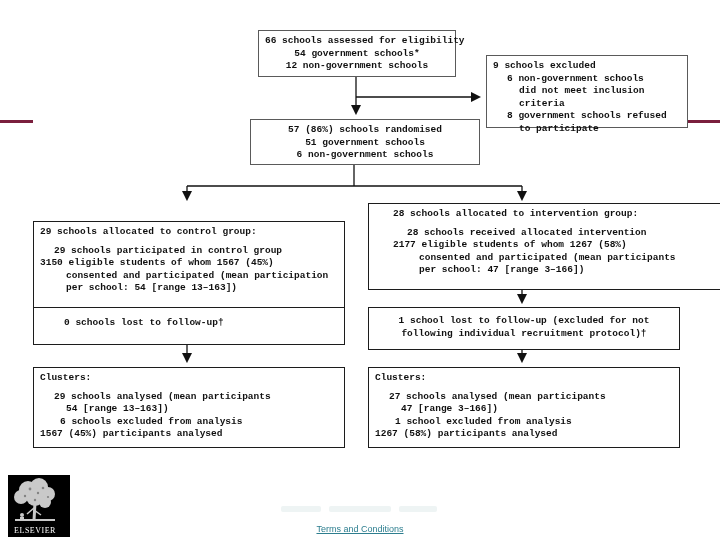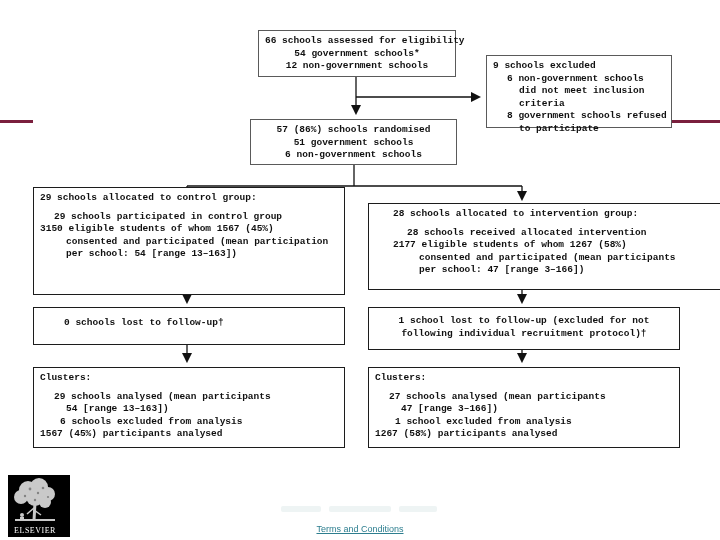--- a/index.html
+++ b/index.html
@@ -57,36 +57,36 @@
       <path d="M522,350 V361" marker-end="url(#arr)"></path>
     </g>
   </svg>
 
   <div class="box thin center" style="left:258px;top:30px;width:198px;height:47px;">
     <div class="ln">66 schools assessed for eligibility</div>
     <div class="ln">54 government schools*</div>
     <div class="ln">12 non-government schools</div>
   </div>
 
-  <div class="box thin" style="left:486px;top:55px;width:186px;height:73px;">
+  <div class="box thin" style="left:486px;top:55px;width:202px;height:73px;">
     <div class="ln">9 schools excluded</div>
     <div class="ln i1">6 non-government schools</div>
     <div class="ln i2">did not meet inclusion</div>
     <div class="ln i2">criteria</div>
     <div class="ln i1">8 government schools refused</div>
     <div class="ln i2">to participate</div>
   </div>
 
-  <div class="box thin center" style="left:250px;top:119px;width:207px;height:46px;">
+  <div class="box thin center" style="left:250px;top:119px;width:230px;height:46px;">
     <div class="ln">57 (86%) schools randomised</div>
     <div class="ln">51 government schools</div>
     <div class="ln">6 non-government schools</div>
   </div>
 
-  <div class="box" style="left:33px;top:187px;width:312px;height:108px;">
+  <div class="box" style="left:33px;top:221px;width:312px;height:108px;">
     <div class="ln">29 schools allocated to control group:</div>
     <div class="ln i1 gap">29 schools participated in control group</div>
     <div class="ln">3150 eligible students of whom 1567 (45%)</div>
     <div class="ln i2">consented and participated (mean participation</div>
     <div class="ln i2">per school: 54 [range 13–163])</div>
   </div>
 
   <div class="box" style="left:368px;top:203px;width:364px;height:87px;padding-left:24px;">
     <div class="ln">28 schools allocated to intervention group:</div>
     <div class="ln i1 gap">28 schools received allocated intervention</div>

